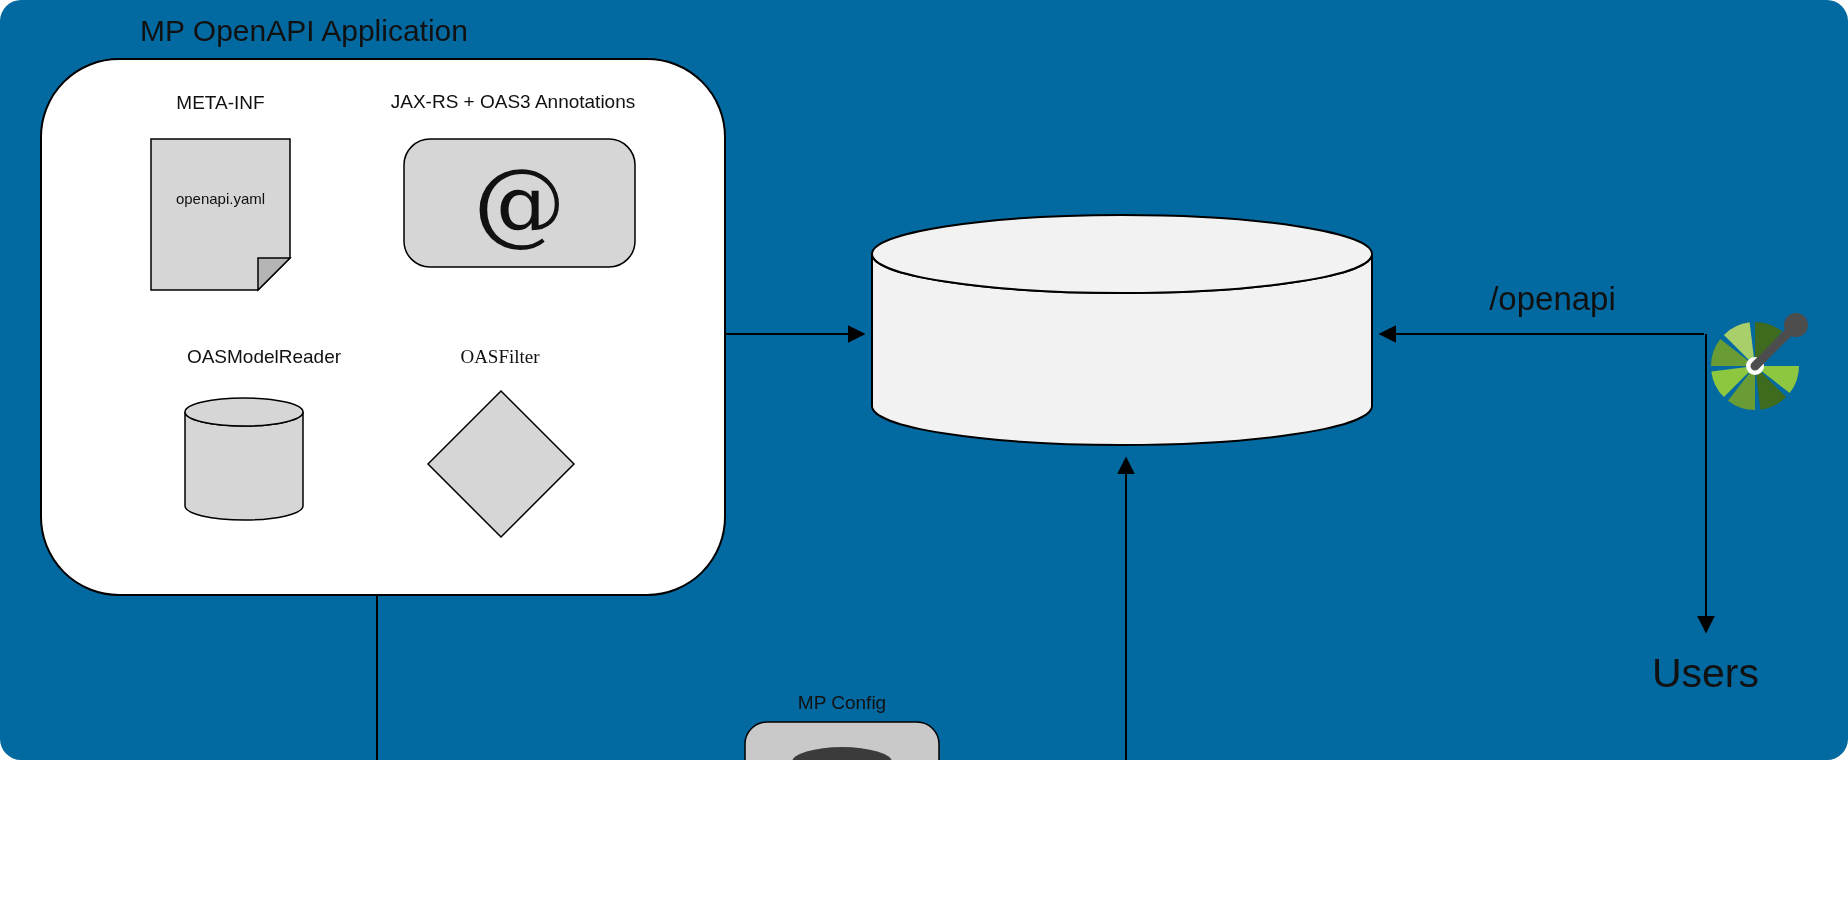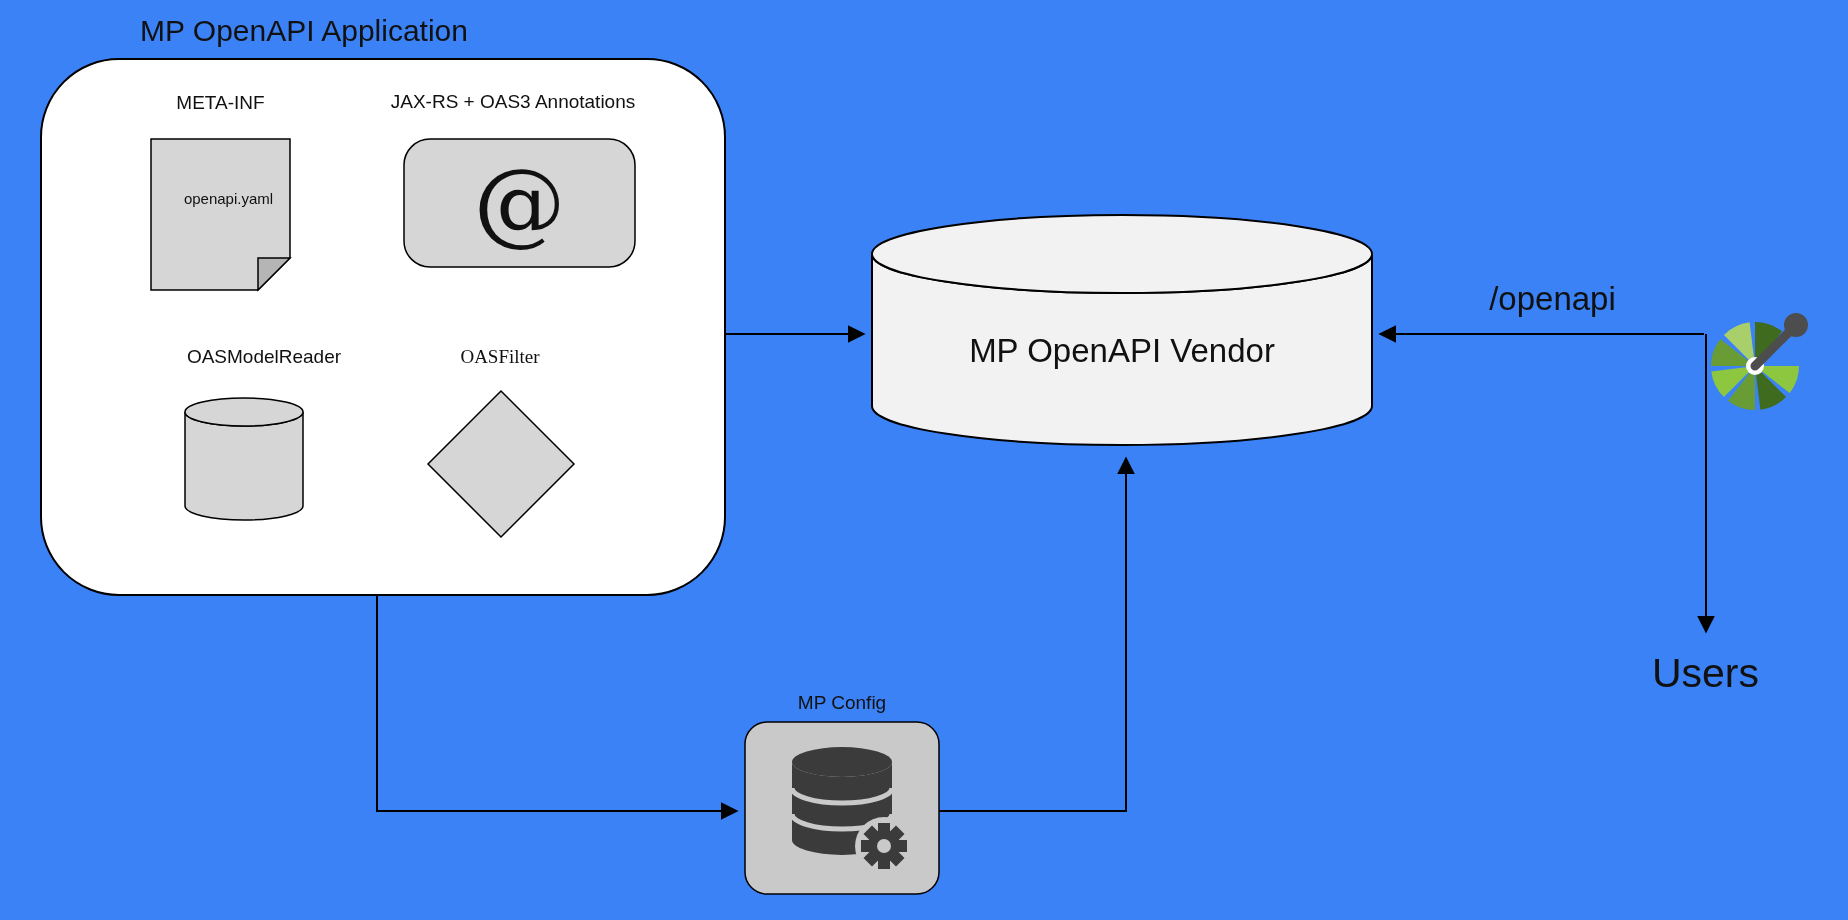--- a/index.html
+++ b/index.html
@@ -1,21 +1,22 @@
 <!DOCTYPE html>
 <html><head>
 <meta charset="utf-8">
 <style>
   html,body{margin:0;padding:0;background:#ffffff;}
   .canvas{
     position:relative;
-    width:1848px;height:920px;
-    background:#3b82f6;
+    width:1848px;height:760px;
+    background:#0369a1;
     font-family:"Liberation Sans", sans-serif;
     overflow:hidden;
+    border-radius:21px;
   }
   .layer{position:absolute;inset:0;}
   .lbl{
     position:absolute;
     color:#111111;
     text-align:center;
     font-family:"Liberation Sans", sans-serif;
     white-space:nowrap;
   }
   .lbl.left{text-align:left;}
@@ -99,31 +100,30 @@
       <circle r="9" fill="#ffffff"></circle>
       <line x1="0" y1="0" x2="36" y2="-36" stroke-width="9" stroke-linecap="round" stroke="#4d4d4d"></line>
       <circle cx="41" cy="-41" r="12" fill="#4d4d4d"></circle>
     </g>
   </svg>
 
   <div class="lbl left title" style="left:140px;top:14px;width:520px;">MP OpenAPI Application</div>
 
   <div class="lbl mid" style="left:151px;top:92px;width:139px;">META-INF</div>
 
-  <div class="lbl small" style="left:153px;top:190px;width:135px;margin-left:8px;">openapi.yaml</div>
+  <div class="lbl small" style="left:153px;top:190px;width:135px;">openapi.yaml</div>
 
   <div class="lbl mid" style="left:368px;top:91px;width:290px;">JAX-RS + OAS3 Annotations</div>
 
   <div class="lbl at-symbol" style="left:404px;top:142px;width:231px;height:128px;">@</div>
 
   <div class="lbl mid" style="left:150px;top:346px;width:228px;">OASModelReader</div>
 
   <div class="lbl mid" style="left:412px;top:346px;width:176px;font-family:Liberation Serif, serif;">OASFilter</div>
 
-  <div class="lbl big" style="left:922px;top:332px;width:400px;">MP OpenAPI Vendor</div>
 
   <div class="lbl big" style="left:1440px;top:280px;width:225px;">/openapi</div>
 
   <div class="lbl big" style="left:1618px;top:650px;width:175px;font-size:41px;">Users</div>
 
   <div class="lbl mid" style="left:752px;top:692px;width:180px;">MP Config</div>
 
 </div>
 
 </body></html>

